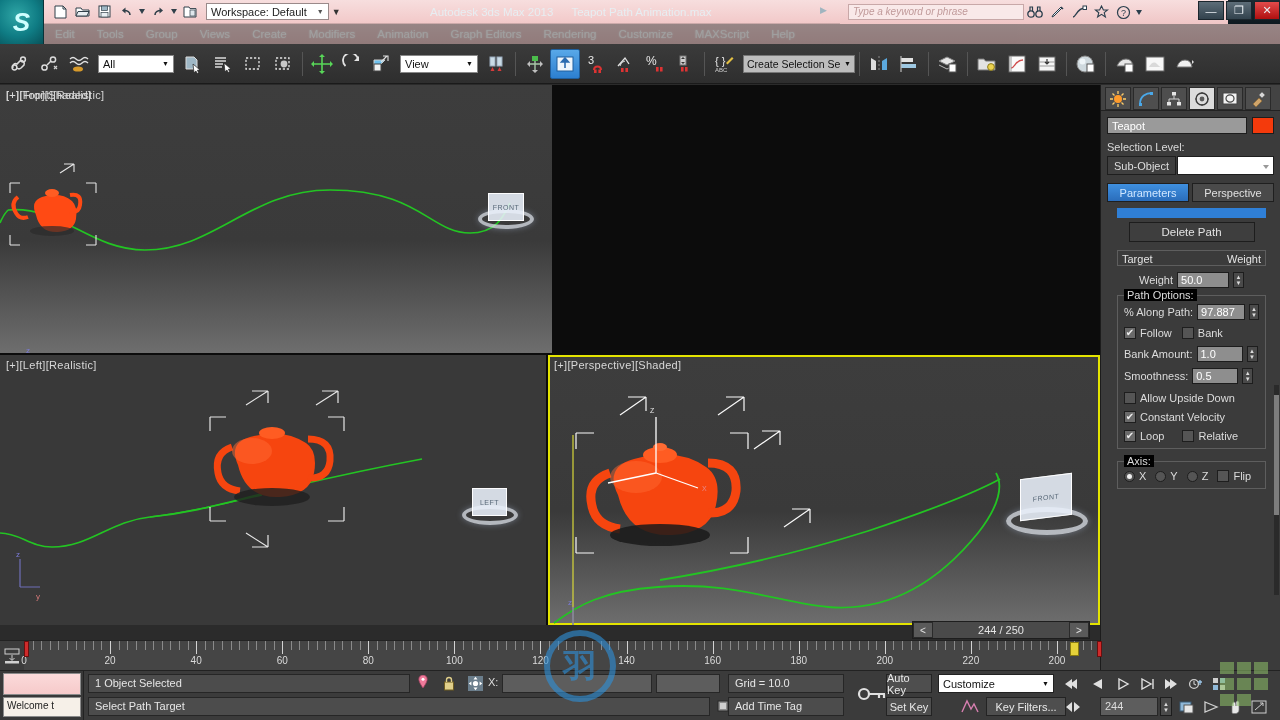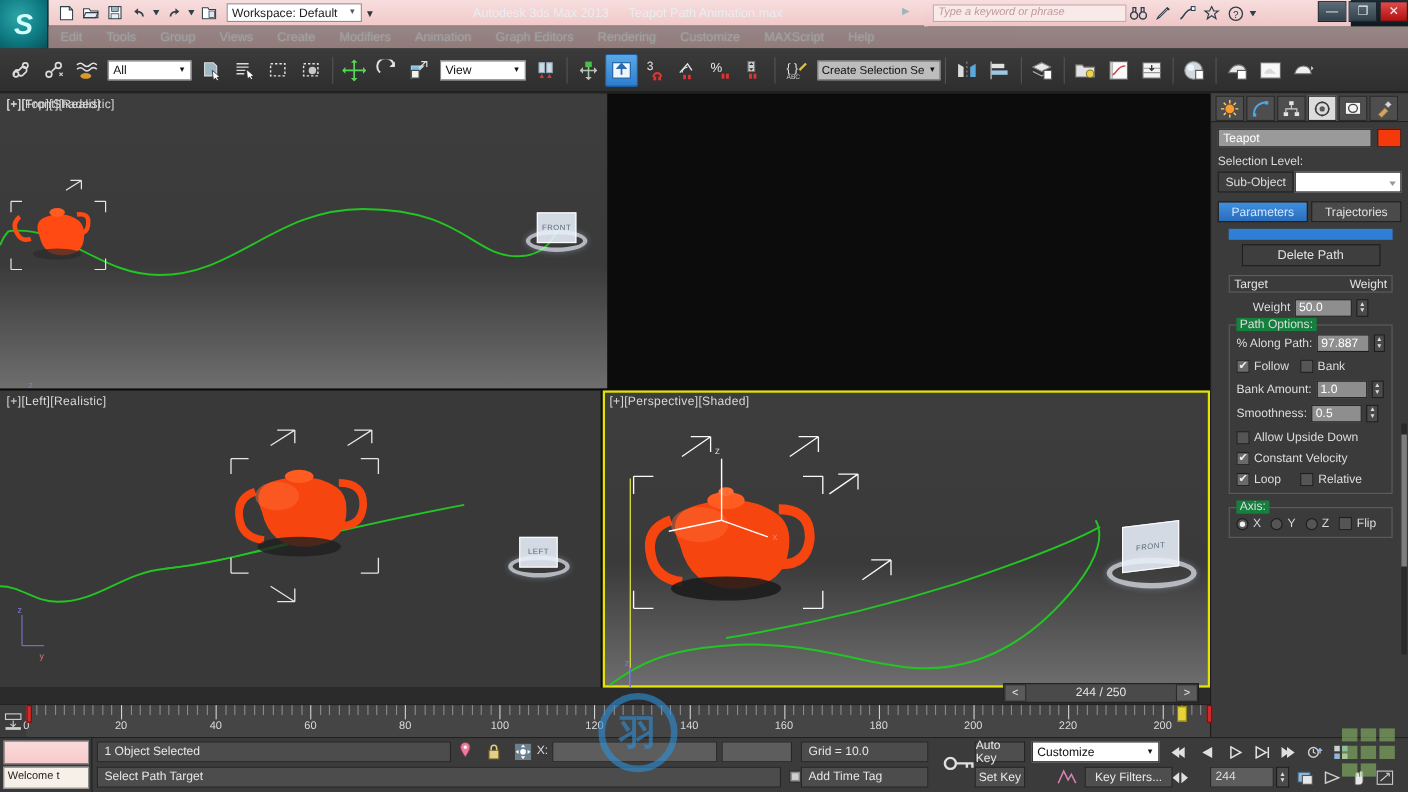--- a/index.html
+++ b/index.html
@@ -114,21 +114,21 @@
     font-size:11px; border:1px solid #1f1f1f; background:#4a4a4a; color:#e0e0e0;
     cursor:pointer; }
   .ptab.on { background:linear-gradient(#3f90e0,#2a6dbb); color:#cfe6ff; }
   .rollout { margin:6px 4px 0 6px; padding:0 2px; }
   .bluebar { height:10px; background:#2f7fd6; margin:0 8px; }
   .wbtn2 { display:block; width:126px; height:20px; margin:4px auto 0 auto;
     background:#3e3e3e; border:1px solid #1d1d1d; color:#e2e2e2; font-size:11.5px;
     text-align:center; line-height:19px; cursor:pointer; }
   .grp { margin:7px 8px 0 8px; border:1px solid #5e5e5e; padding:8px 6px 6px 6px;
     position:relative; }
-  .grp>.gl { position:absolute; top:-7px; left:6px; background:#15803d; padding:0 3px;
+  .grp>.gl { position:absolute; top:-7px; left:6px; background:#000000; padding:0 3px;
     font-size:11px; color:#dcdcdc; }
   .twhead { display:flex; justify-content:space-between; font-size:11px; color:#e4e4e4;
     padding:0 4px; }
   .twlist { margin-top:2px; height:96px; background:#9a9a9a; border:1px solid #1d1d1d; }
   .twrow { display:flex; justify-content:space-between; height:14px; align-items:center;
     padding:0 4px; background:#3f8fe0; color:#fff; font-size:11px; }
   .fldrow { display:flex; align-items:center; margin:6px 8px 0 8px; font-size:11px;
     color:#dcdcdc; gap:4px; }
   .fldrow .lab { white-space:nowrap; }
   .spin { height:16px; background:#8e8e8e; border:1px solid #1d1d1d; color:#fff;
@@ -748,21 +748,21 @@
     </div>
 
     <div class="seclvl">Selection Level:</div>
     <div class="subrow">
       <div class="subbtn">Sub-Object</div>
       <div class="subsel"></div>
     </div>
 
     <div class="ptabs">
       <div class="ptab on">Parameters</div>
-      <div class="ptab">Trajectories</div>
+      <div class="ptab">Perspective</div>
     </div>
 
     <div class="rollout">
       <div class="bluebar"></div>
       <div class="wbtn2">Delete Path</div>
 
       <div style="margin:8px 8px 0 8px; border:1px solid #5e5e5e; padding-top:2px;">
         <div class="twhead">
           <span>Target</span>
           <span>Weight</span>

